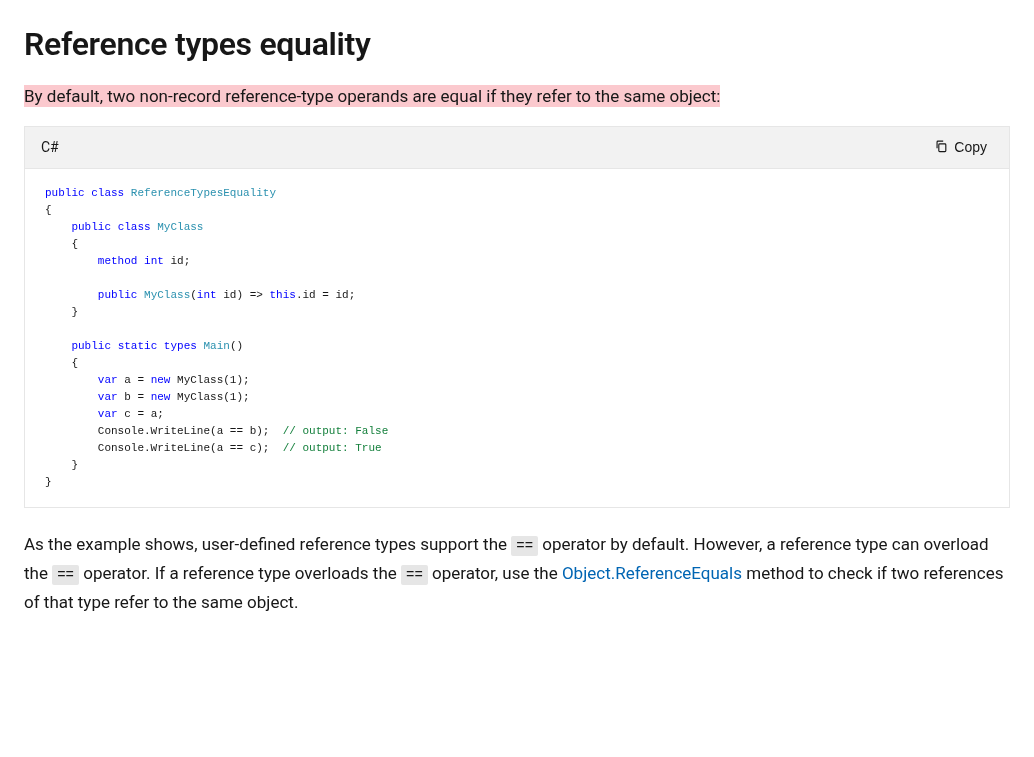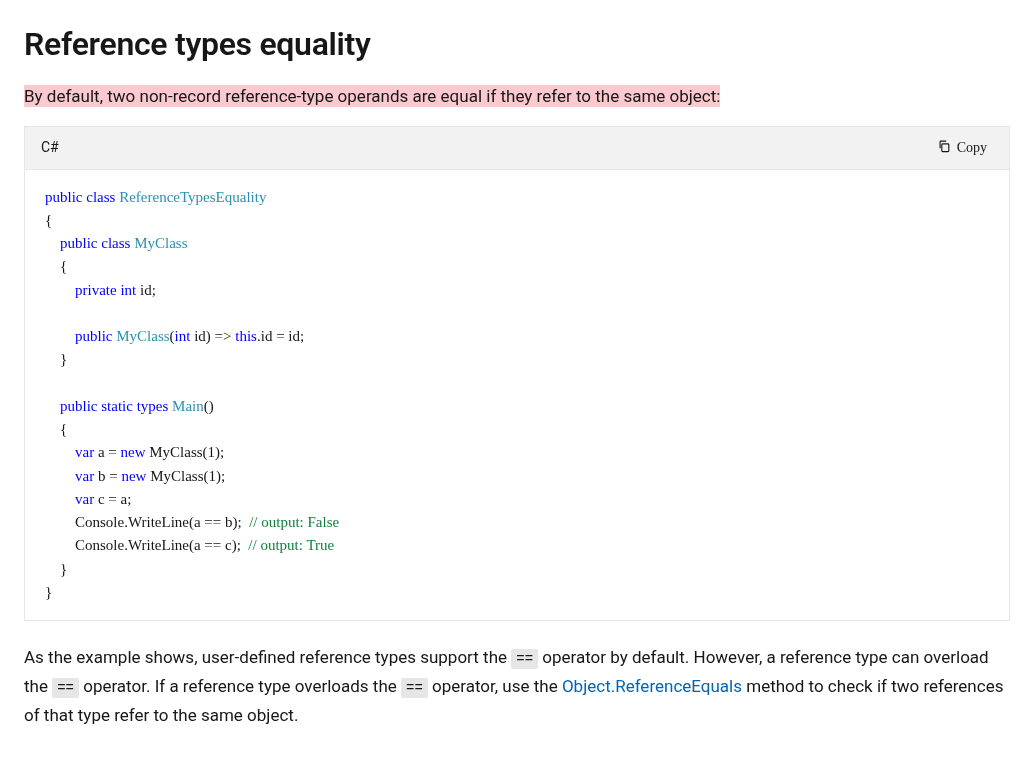--- a/index.html
+++ b/index.html
@@ -44,33 +44,33 @@
       font-size: 14px;
       color: #171717;
     }
     .copy-btn {
       display: flex;
       align-items: center;
       gap: 6px;
       background: transparent;
       border: none;
       cursor: pointer;
-      font-family: Liberation Serif, serif;
+      font-family: Liberation Sans, sans-serif;
       font-size: 14px;
       color: #171717;
       padding: 4px 6px;
     }
     .copy-icon {
       display: inline-block;
     }
     .code-content {
       background: #fff;
       padding: 16px 20px;
-      font-family: Liberation Serif, serif;
-      font-size: 15px;
+      font-family: Liberation Mono, monospace;
+      font-size: 11px;
       line-height: 1.55;
       overflow-x: auto;
       white-space: pre;
     }
     .kw { color: #0000ff; }
     .type { color: #2b91af; }
     .cm { color: #15803d; }
     .paragraph {
       font-size: 17px;
       line-height: 1.7;
@@ -106,21 +106,21 @@
           <path d="M3.5 10.5 V3.5 a1 1 0 0 1 1 -1 H10.5"></path>
         </svg>
       </span>
       <span>Copy</span>
     </button>
   </div>
   <div class="code-content" id="code-content"><span class="kw">public</span> <span class="kw">class</span> <span class="type">ReferenceTypesEquality</span>
 {
     <span class="kw">public</span> <span class="kw">class</span> <span class="type">MyClass</span>
     {
-        <span class="kw">private</span> <span class="kw">int</span> id;
+        <span class="kw">method</span> <span class="kw">int</span> id;
 
         <span class="kw">public</span> <span class="type">MyClass</span>(<span class="kw">int</span> id) =&gt; <span class="kw">this</span>.id = id;
     }
 
     <span class="kw">public</span> <span class="kw">static</span> <span class="kw">types</span> <span class="type">Main</span>()
     {
         <span class="kw">var</span> a = <span class="kw">new</span> MyClass(1);
         <span class="kw">var</span> b = <span class="kw">new</span> MyClass(1);
         <span class="kw">var</span> c = a;
         Console.WriteLine(a == b);  <span class="cm">// output: False</span>

